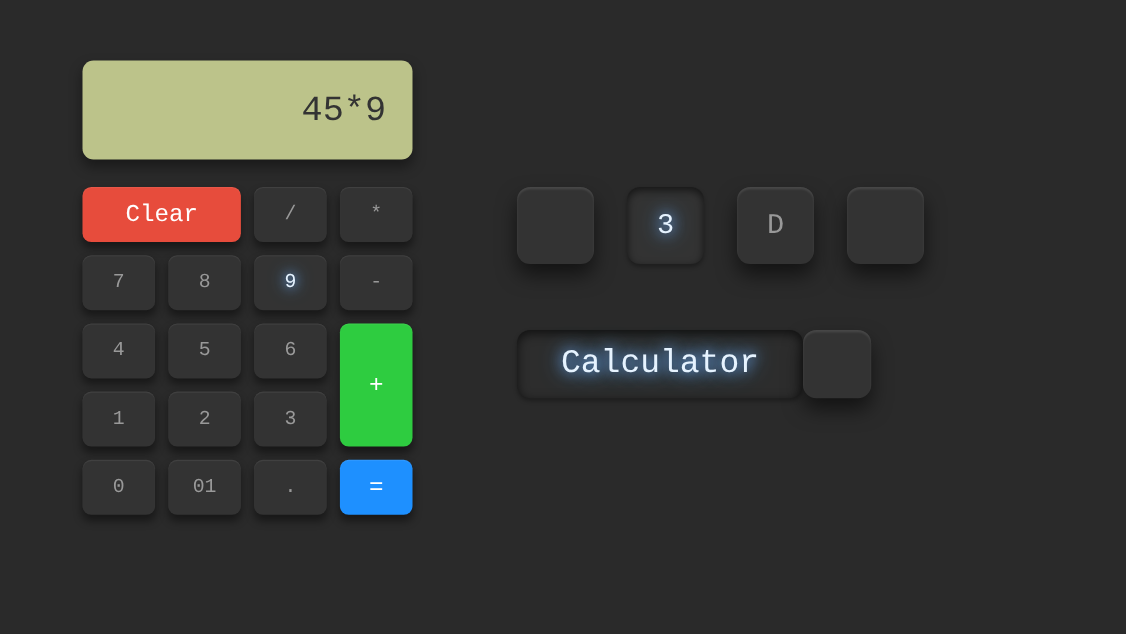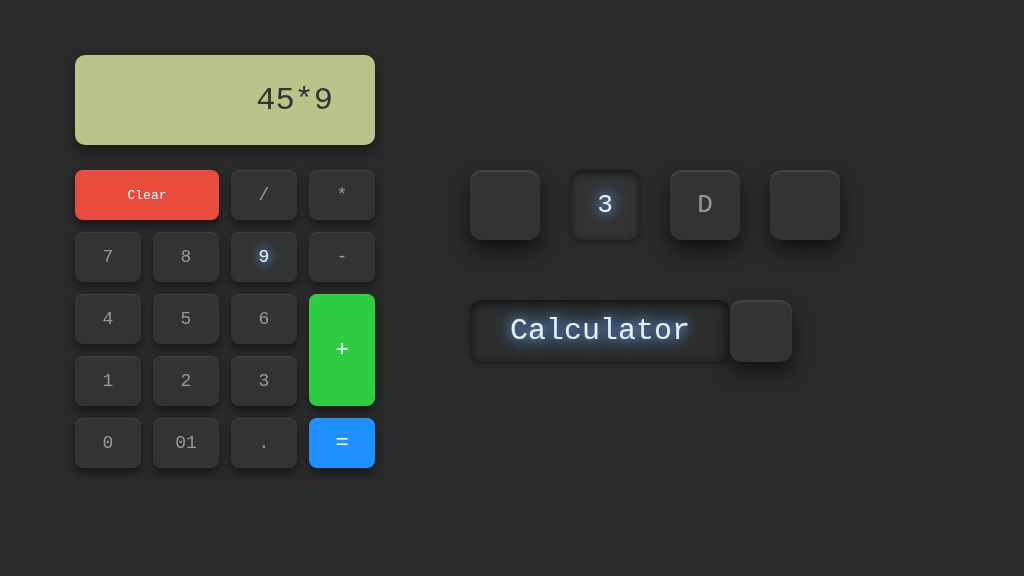--- a/index.html
+++ b/index.html
@@ -18,21 +18,21 @@
       width: 300px;
     }
     .display {
       width: 100%;
       height: 90px;
       background: #bcc38a;
       border-radius: 10px;
       display: flex;
       align-items: center;
       justify-content: flex-end;
-      padding-right: 42px;
+      padding-right: 24px;
       font-size: 32px;
       color: #333;
       box-shadow: 0 6px 12px rgba(0,0,0,0.4);
       margin-bottom: 25px;
     }
     .buttons {
       display: grid;
       grid-template-columns: repeat(4, 1fr);
       gap: 12px;
     }
@@ -44,21 +44,21 @@
       color: #999;
       font-size: 18px;
       font-family: 'Courier New', monospace;
       cursor: pointer;
       box-shadow: 0 5px 8px rgba(0,0,0,0.45), inset 0 1px 1px rgba(255,255,255,0.08);
     }
     .btn.clear {
       grid-column: span 2;
       background: #e74c3c;
       color: #fff;
-      font-size: 13px;
+      font-size: 22px;
     }
     .btn.plus {
       grid-row: span 2;
       height: auto;
       background: #2ecc40;
       color: #fff;
       font-size: 22px;
     }
     .btn.equals {
       background: #1e90ff;

